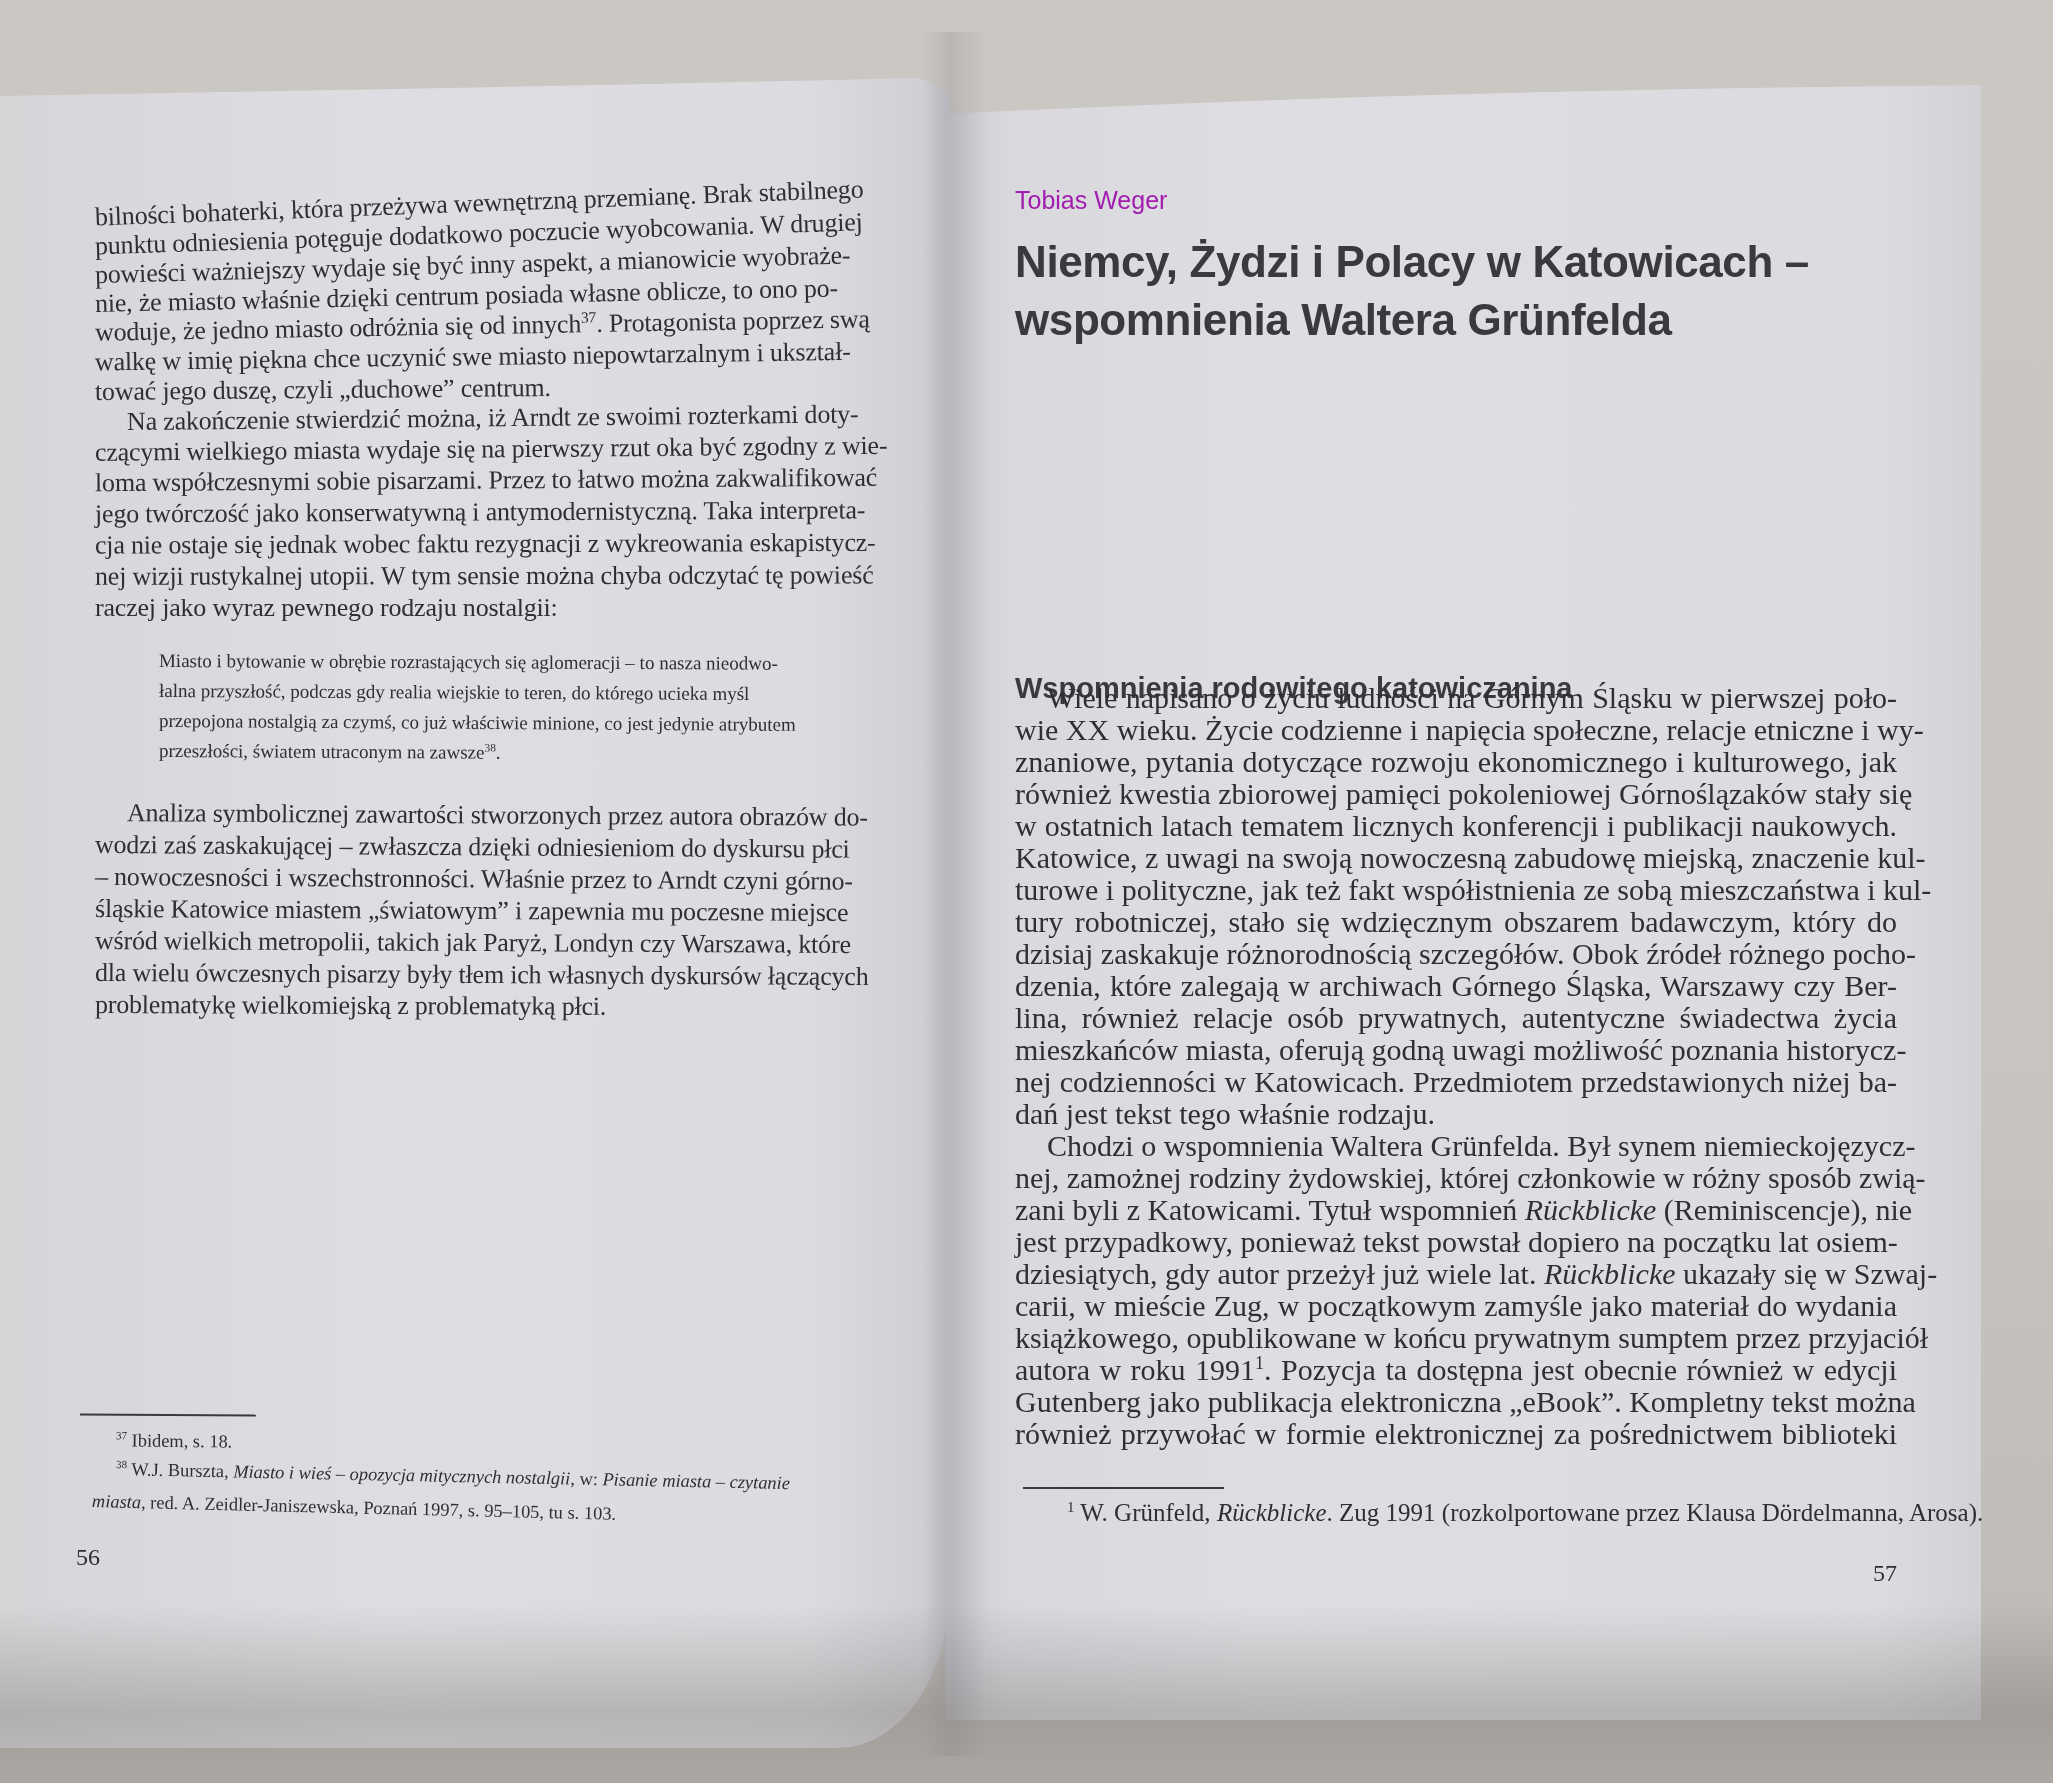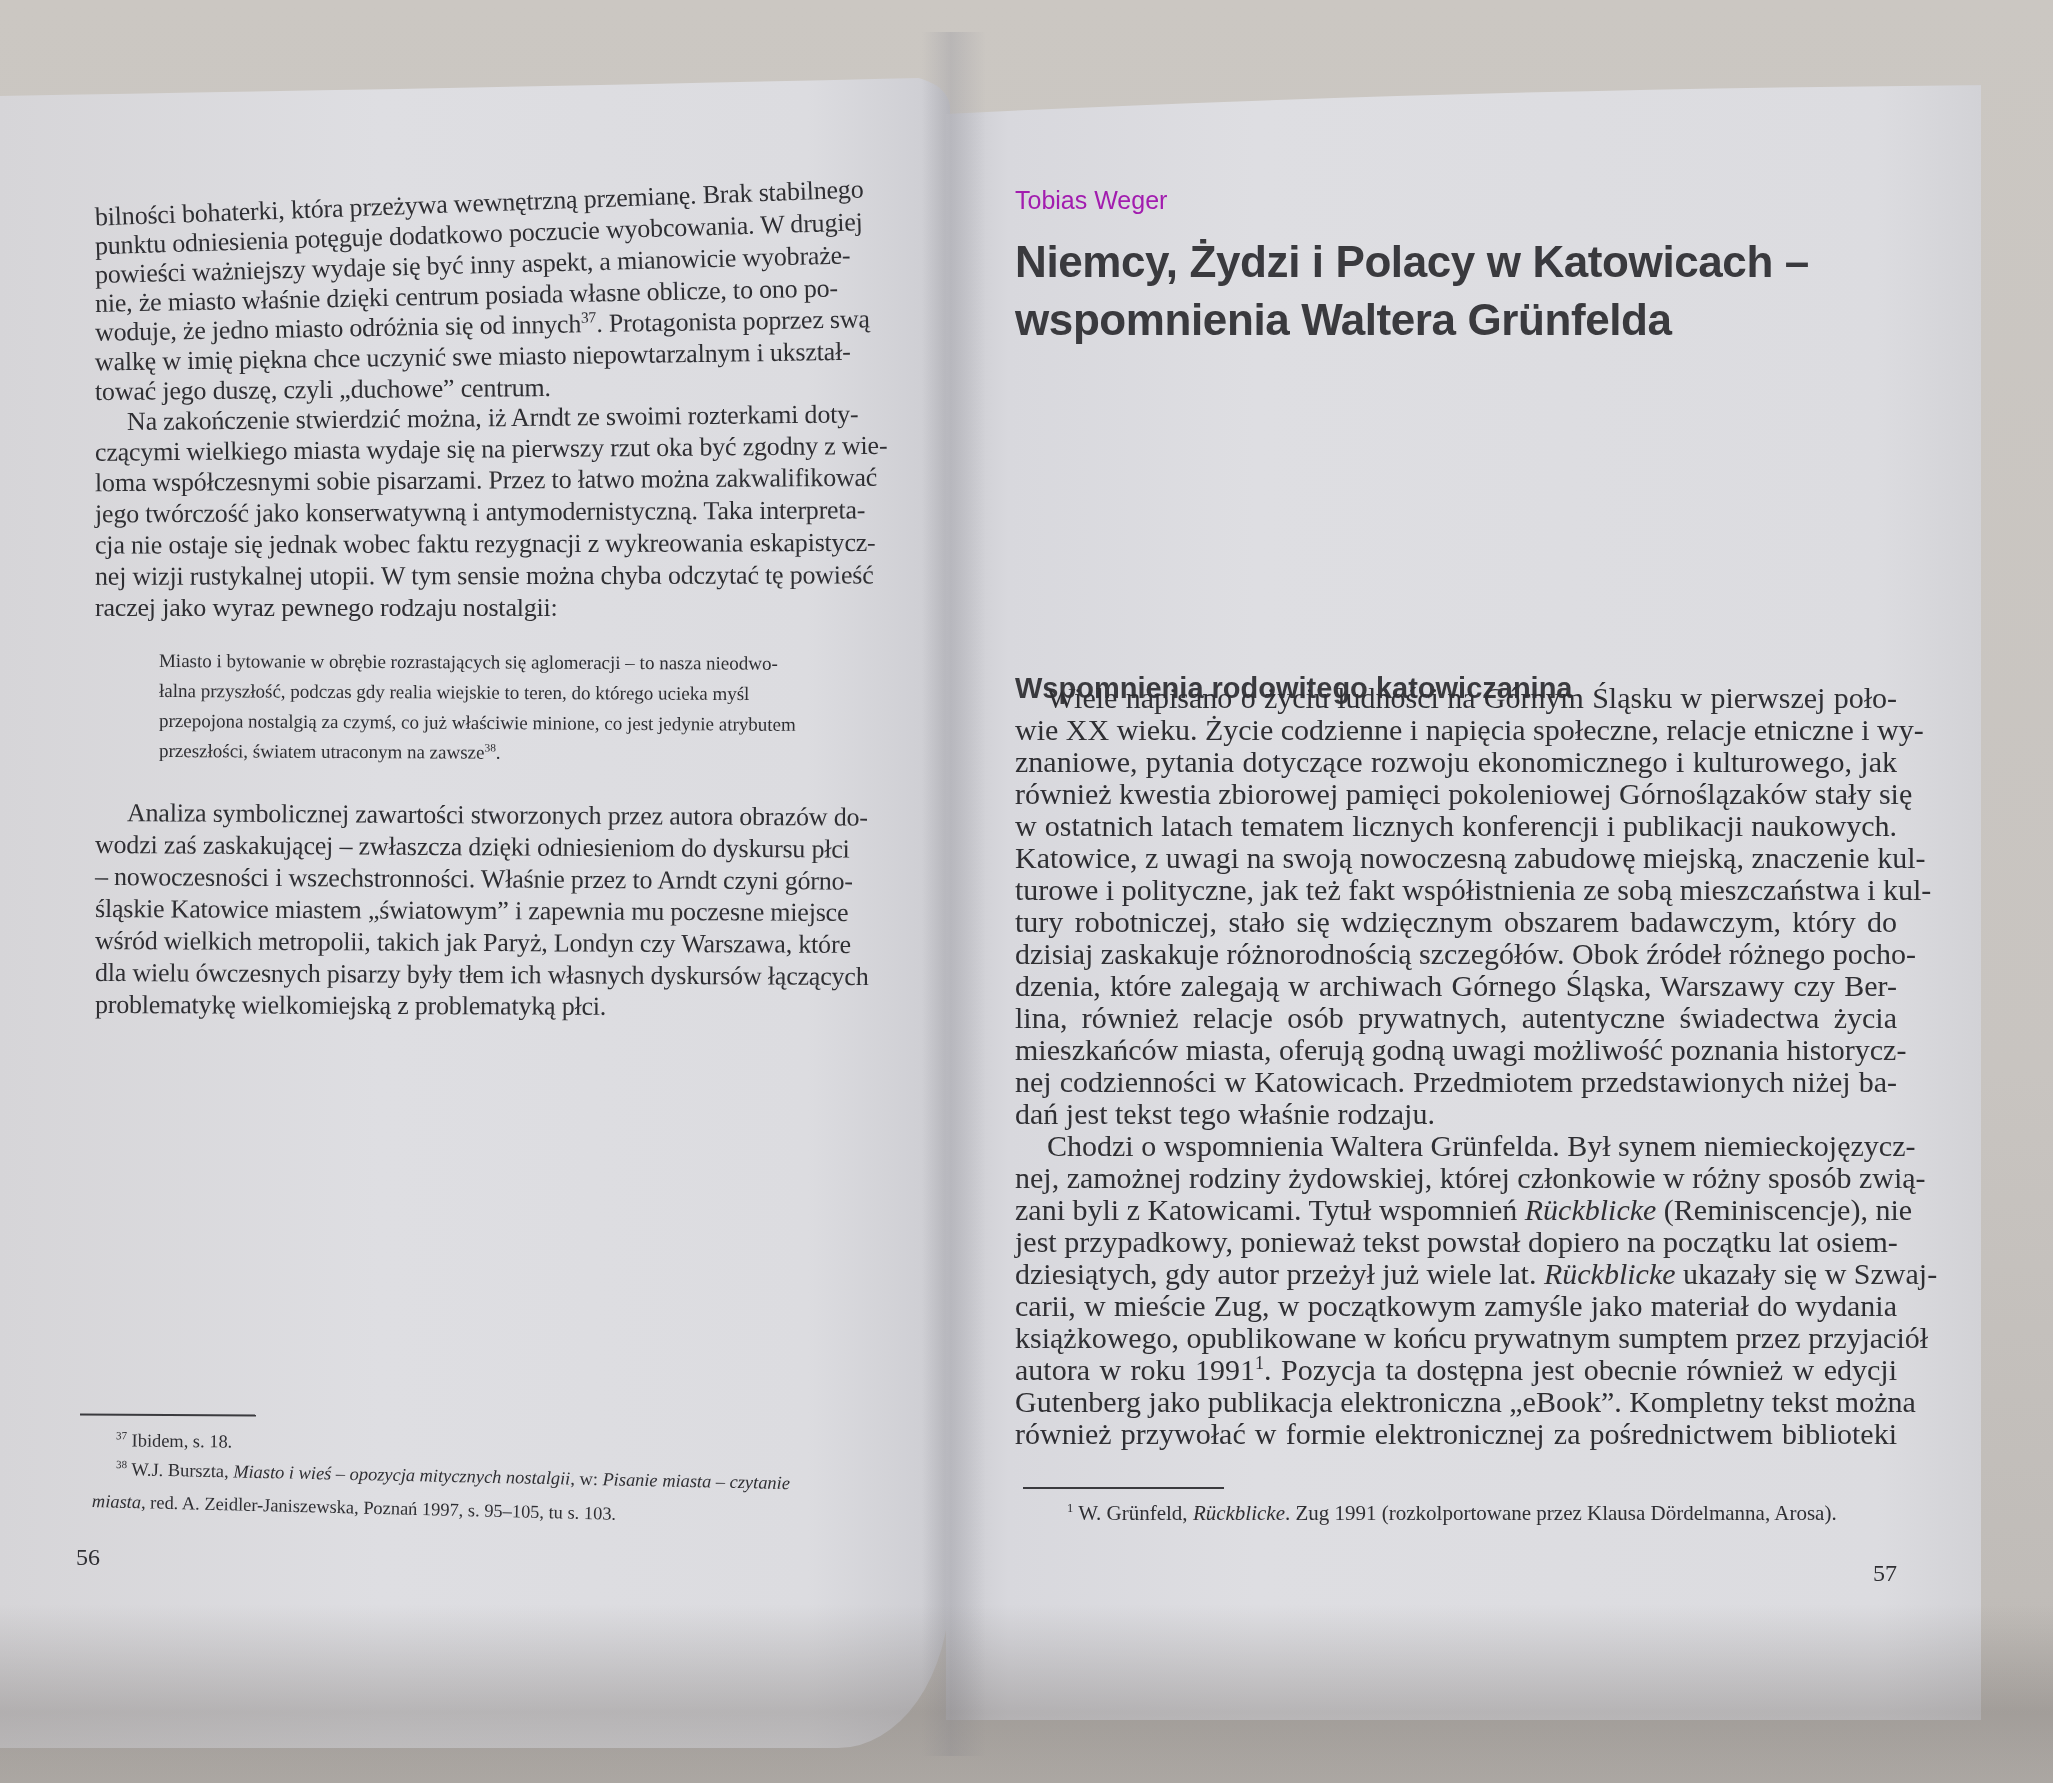--- a/index.html
+++ b/index.html
@@ -116,15 +116,15 @@
   <span class="rl">jest przypadkowy, ponieważ tekst powstał dopiero na początku lat osiem-</span>
   <span class="rl"><span>dziesiątych, gdy  autor przeżył już wiele lat. </span><i>Rückblicke</i><span> ukazały się w Szwaj-</span></span>
   <span class="rl">carii, w mieście Zug, w początkowym zamyśle jako materiał do wydania</span>
   <span class="rl">książkowego, opublikowane w końcu prywatnym sumptem przez przyjaciół</span>
   <span class="rl"><span>autora w roku 1991</span><sup>1</sup><span>. Pozycja ta dostępna jest obecnie również w edycji</span></span>
   <span class="rl">Gutenberg jako publikacja elektroniczna „eBook”. Kompletny tekst można</span>
   <span class="rl">również przywołać w formie elektronicznej za pośrednictwem biblioteki</span>
 </div>
 
 <div class="fn-rule" style="left:1023px;top:1487px;width:201px;"></div>
-<div class="fn" style="left:1067px;top:1500px;font-size:21px;"><sup>1</sup> <span>W. Grünfeld, </span><i>Rückblicke</i><span>. Zug 1991 (rozkolportowane przez Klausa Dördelmanna, Arosa).</span></div>
+<div class="fn" style="left:1067px;top:1500px;font-size:25px;"><sup>1</sup> <span>W. Grünfeld, </span><i>Rückblicke</i><span>. Zug 1991 (rozkolportowane przez Klausa Dördelmanna, Arosa).</span></div>
 <div class="pagenum" style="left:1873px;top:1560px;">57</div>
 
 
 </body></html>

